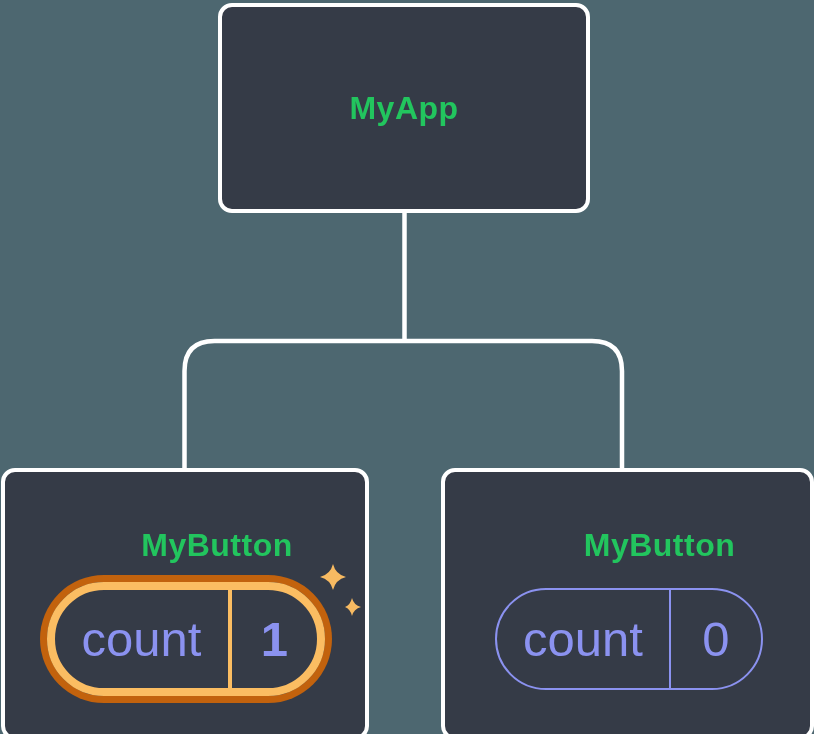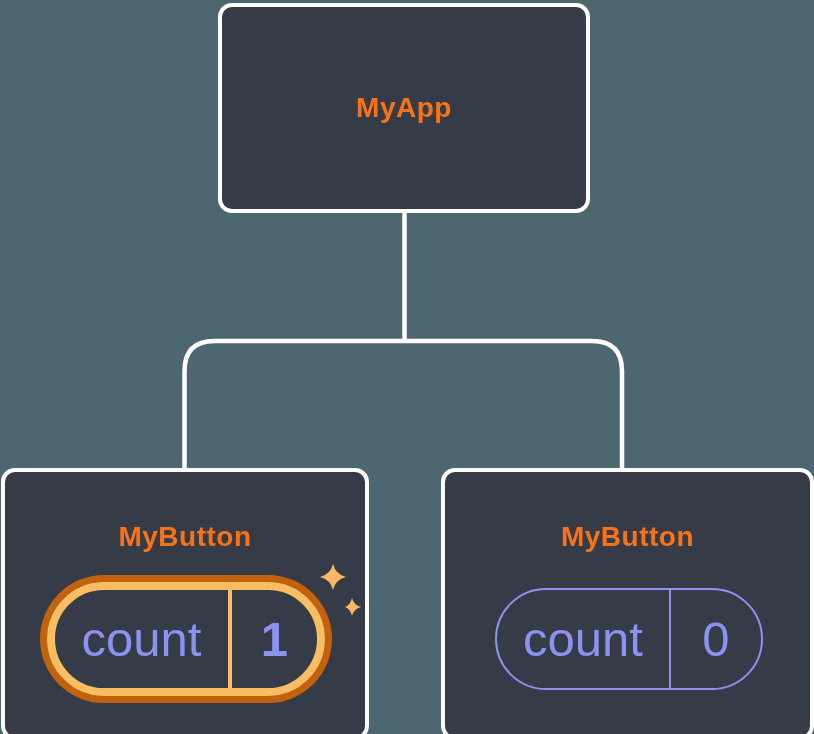--- a/index.html
+++ b/index.html
@@ -25,22 +25,22 @@
     background: #353B47;
     border: 4px solid #FFFFFF;
     border-radius: 14px;
     z-index: 1;
   }
   .node-label {
     position: absolute;
     left: 0;
     width: 100%;
     text-align: center;
-    color: #f97316;
-    font-size: 28px;
+    color: #22c55e;
+    font-size: 32px;
     font-weight: 600;
     letter-spacing: 0.5px;
     line-height: 48px;
   }
   #node-root {
     left: 218px;
     top: 3px;
     width: 372px;
     height: 210px;
     display: flex;
@@ -56,21 +56,22 @@
     width: 368px;
     height: 272px;
   }
   #node-child-right {
     left: 441px;
     top: 468px;
     width: 373px;
     height: 272px;
   }
   .child-title {
-    top: 41px;
+    top: 49px;
+    padding-left: 32px;
   }
   
   .pill-highlight {
     position: absolute;
     left: 42px;
     top: 110px;
     width: 278px;
     height: 114px;
     box-sizing: border-box;
     border: 8px solid #FBBD62;

